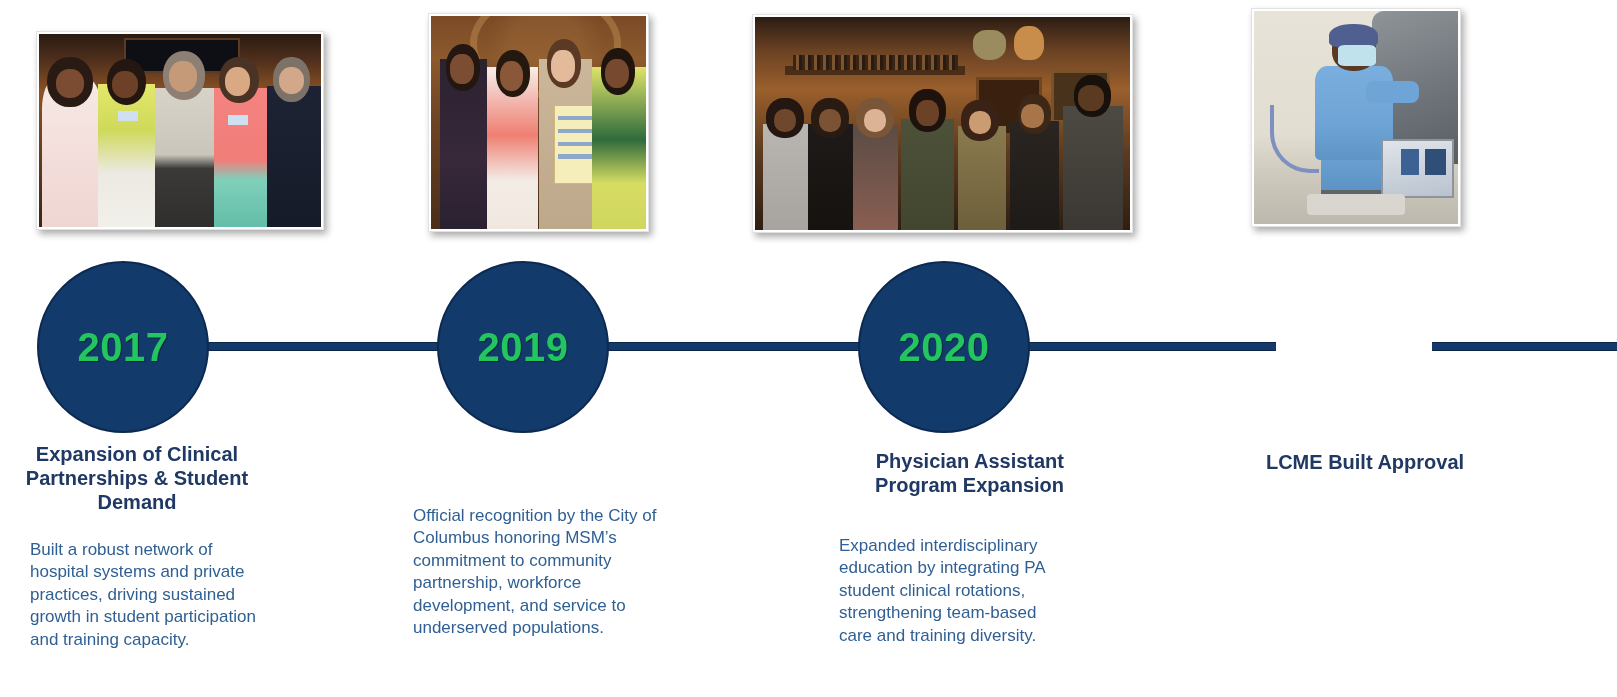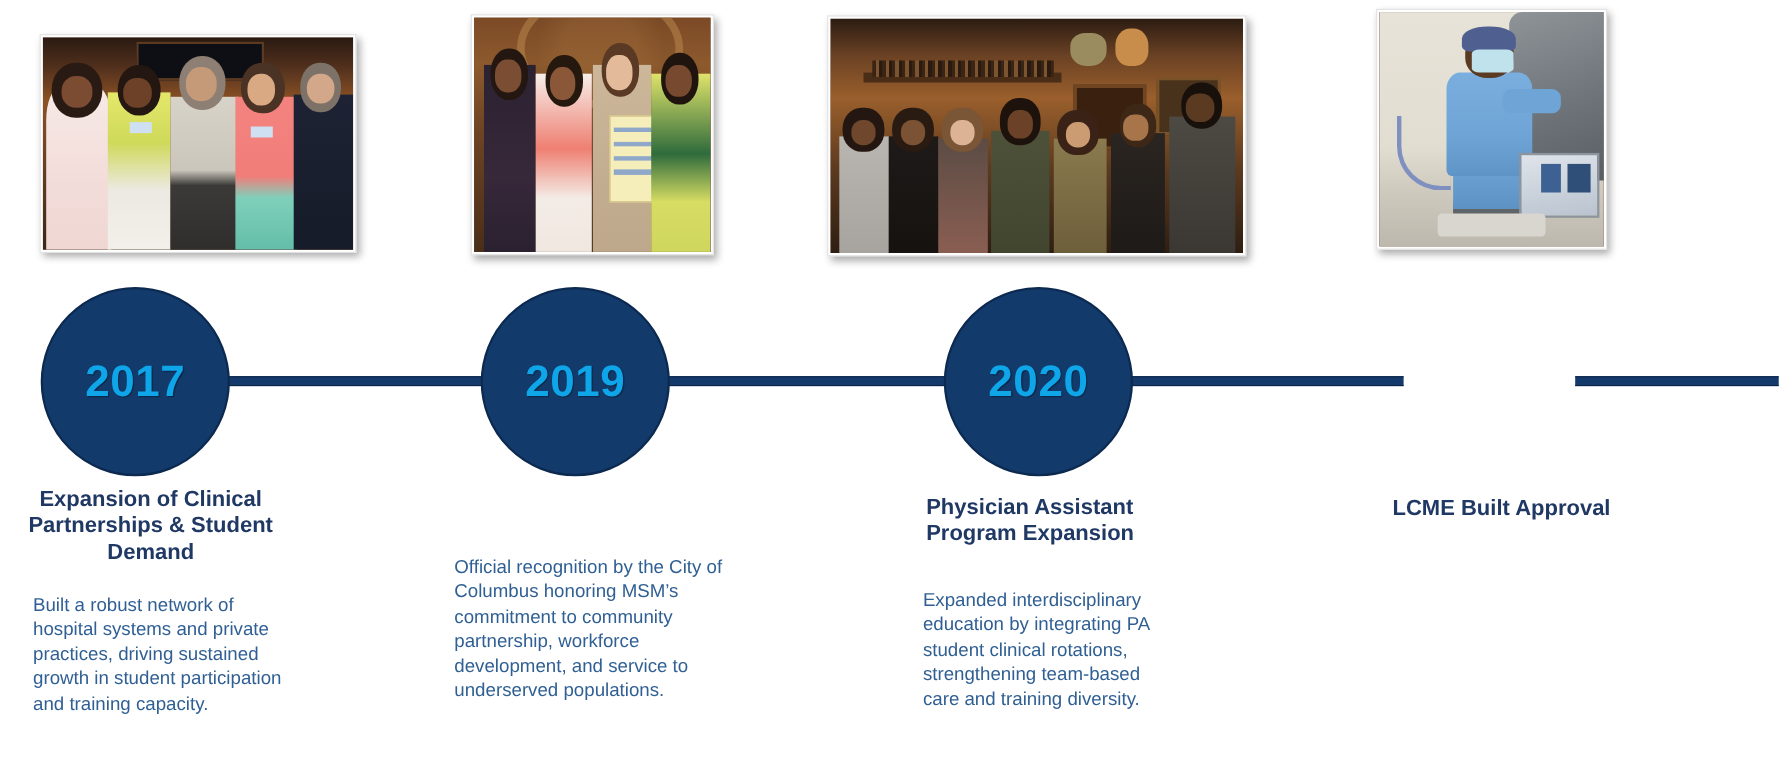--- a/index.html
+++ b/index.html
@@ -225,21 +225,21 @@
     border-radius: 50%;
     background: #123A6B;
     border: 2px solid #0C2950;
     box-sizing: border-box;
     display: flex;
     align-items: center;
     justify-content: center;
     z-index: 3;
   }
   .year-label {
-    color: #0ea5e9;
+    color: #22c55e;
     font-size: 40px;
     font-weight: bold;
     letter-spacing: 0.5px;
     text-shadow: 1px 1px 1px rgba(0,0,0,0.35);
     line-height: 1;
   }
 
   .milestone-heading {
     position: absolute;
     left: 0;
@@ -268,21 +268,21 @@
   #col-2020 { left: 820px; }
   #col-2023 { left: 1210px; }
 
   #col-2017 .year-circle { left: 123px; }
   #col-2018 .year-circle { left: 123px; }
   #col-2020 .year-circle { left: 124px; }
   #col-2023 .year-circle { left: 143px; }
 
   #col-2017 .milestone-heading { top: 442px; left: -8px; width: 290px; }
   #col-2018 .milestone-heading { top: 455px; left: 16px; width: 260px; }
-  #col-2020 .milestone-heading { top: 449px; left: 8px; width: 250px; text-align: left; }
+  #col-2020 .milestone-heading { top: 449px; left: 8px; width: 250px; text-align: right; }
   #col-2023 .milestone-heading { top: 450px; left: 10px; width: 290px; }
 
   #col-2017 .milestone-body { top: 539px; left: 30px; width: 245px; }
   #col-2018 .milestone-body { top: 505px; left: 13px; width: 270px; }
   #col-2020 .milestone-body { top: 535px; left: 19px; width: 235px; }
   #col-2023 .milestone-body { top: 538px; left: 32px; width: 260px; }
 </style>
 </head>
 <body>
 

